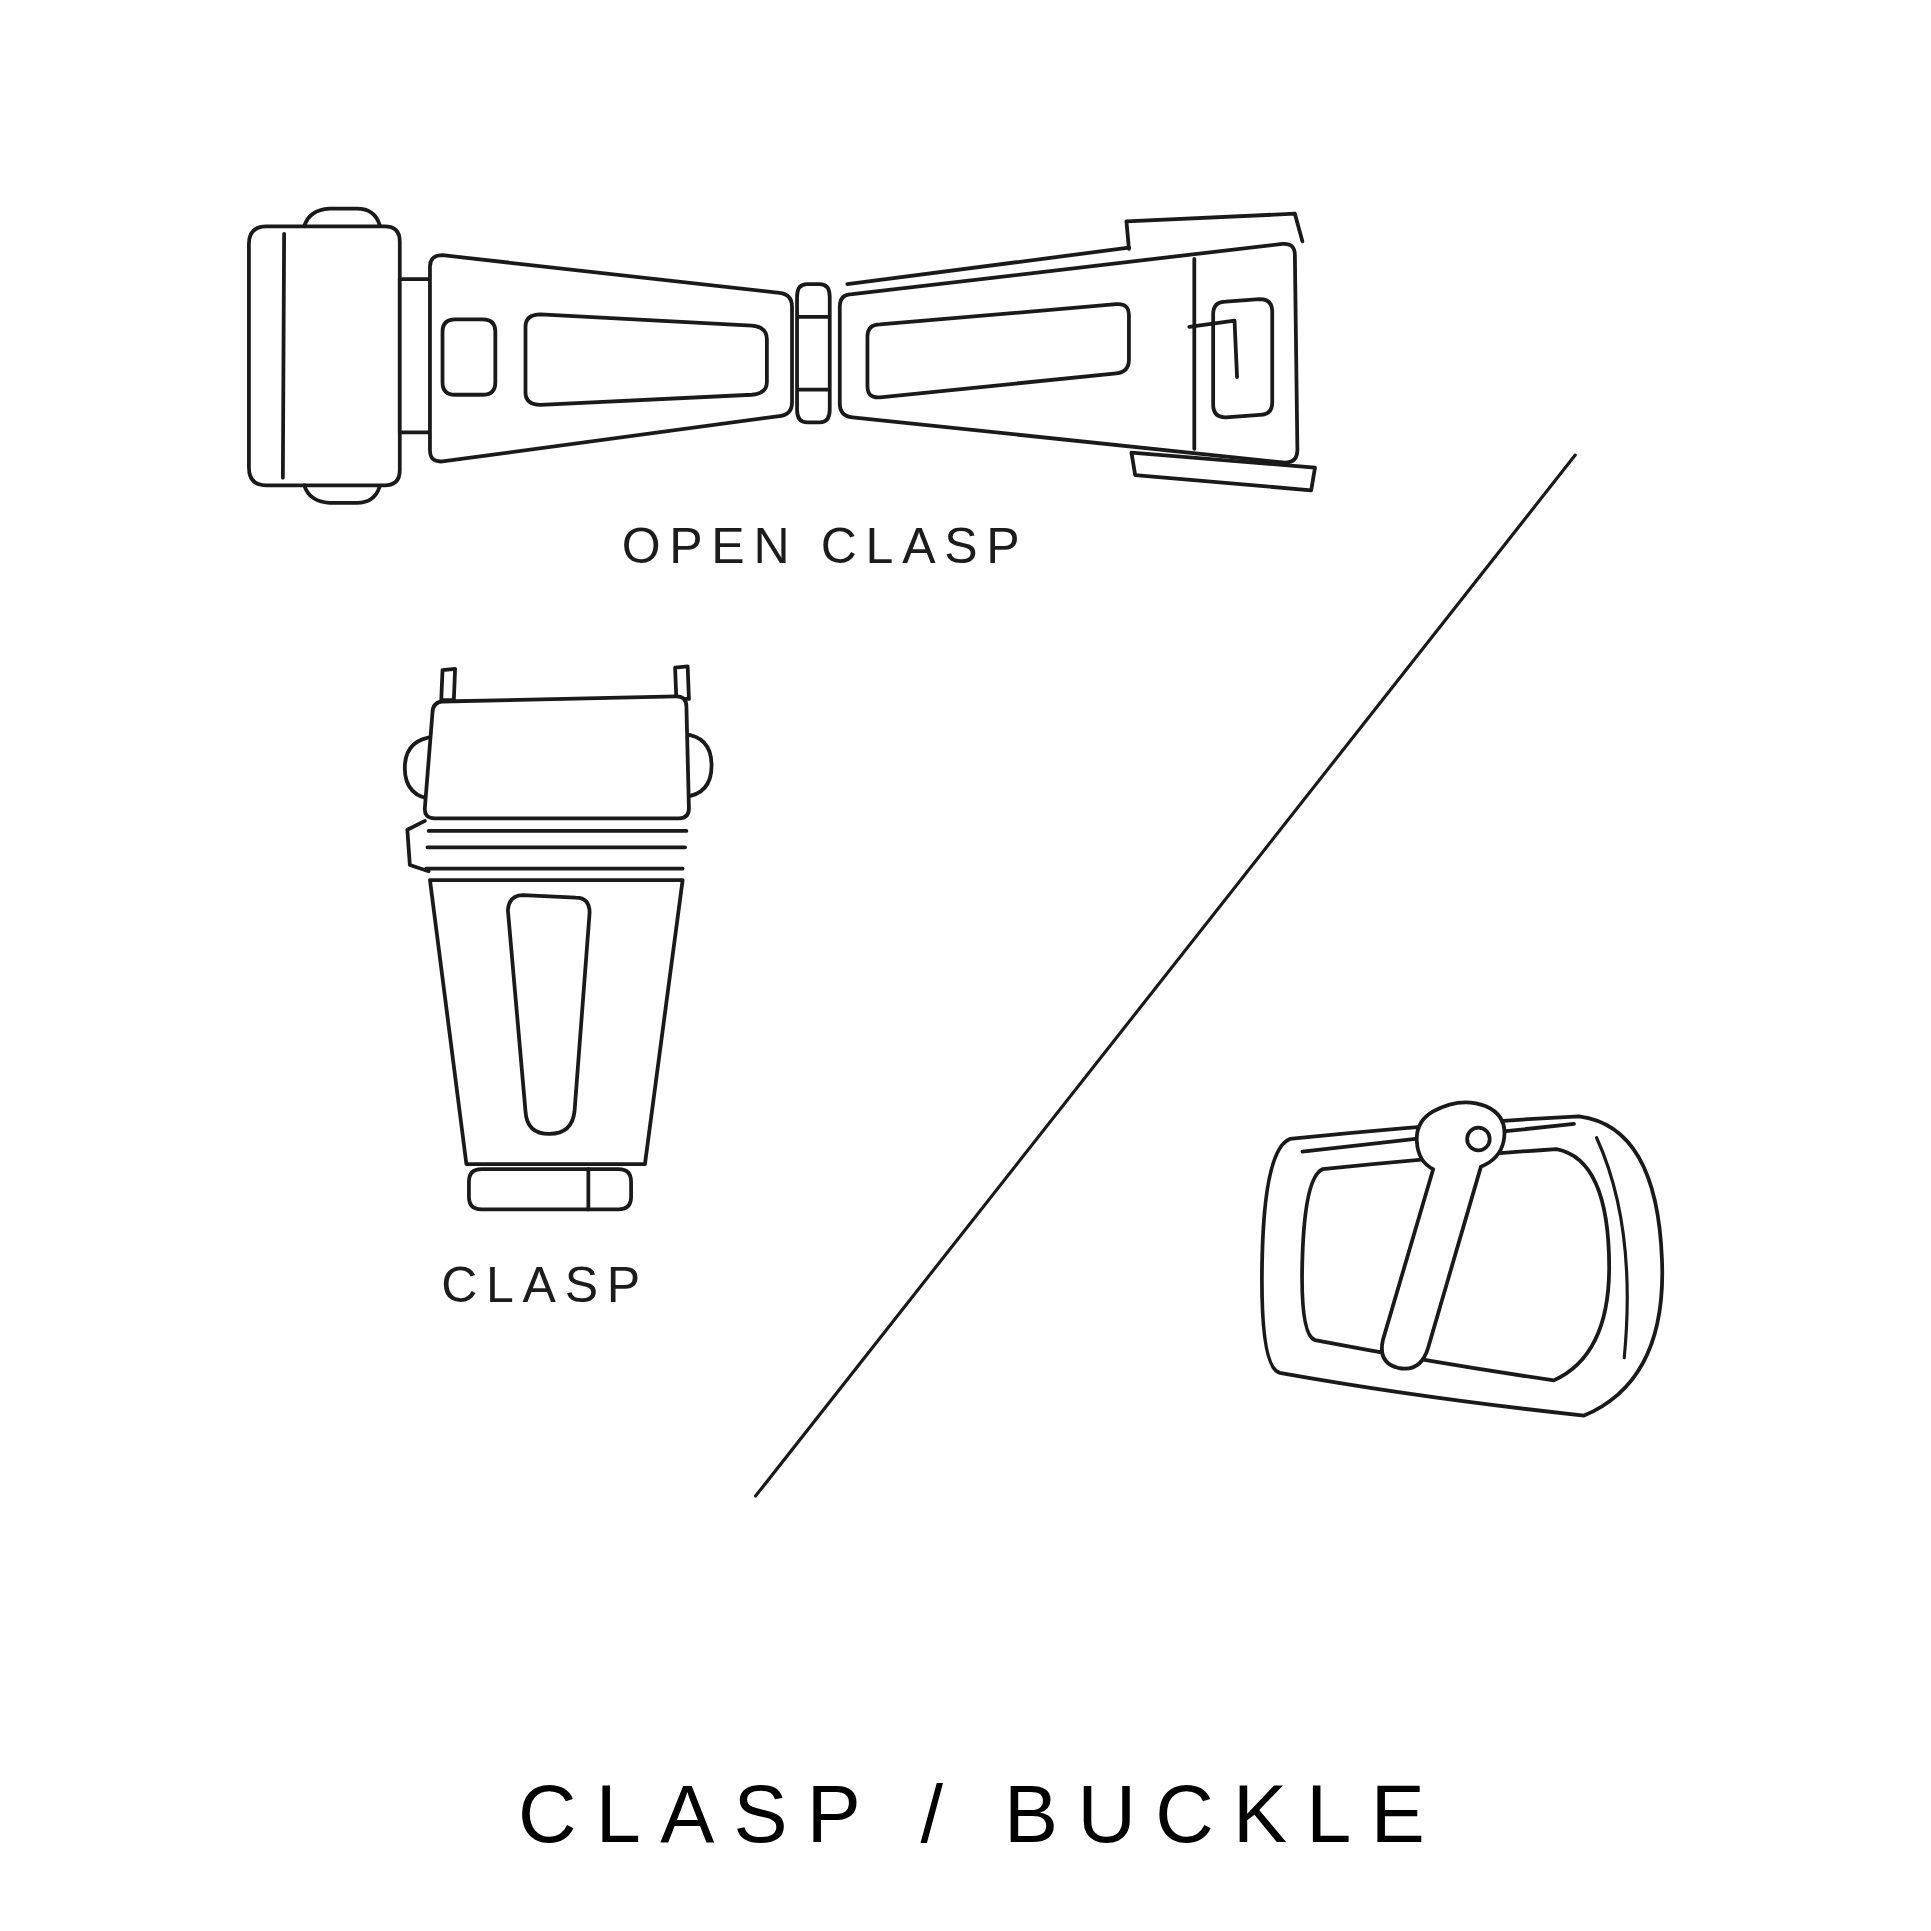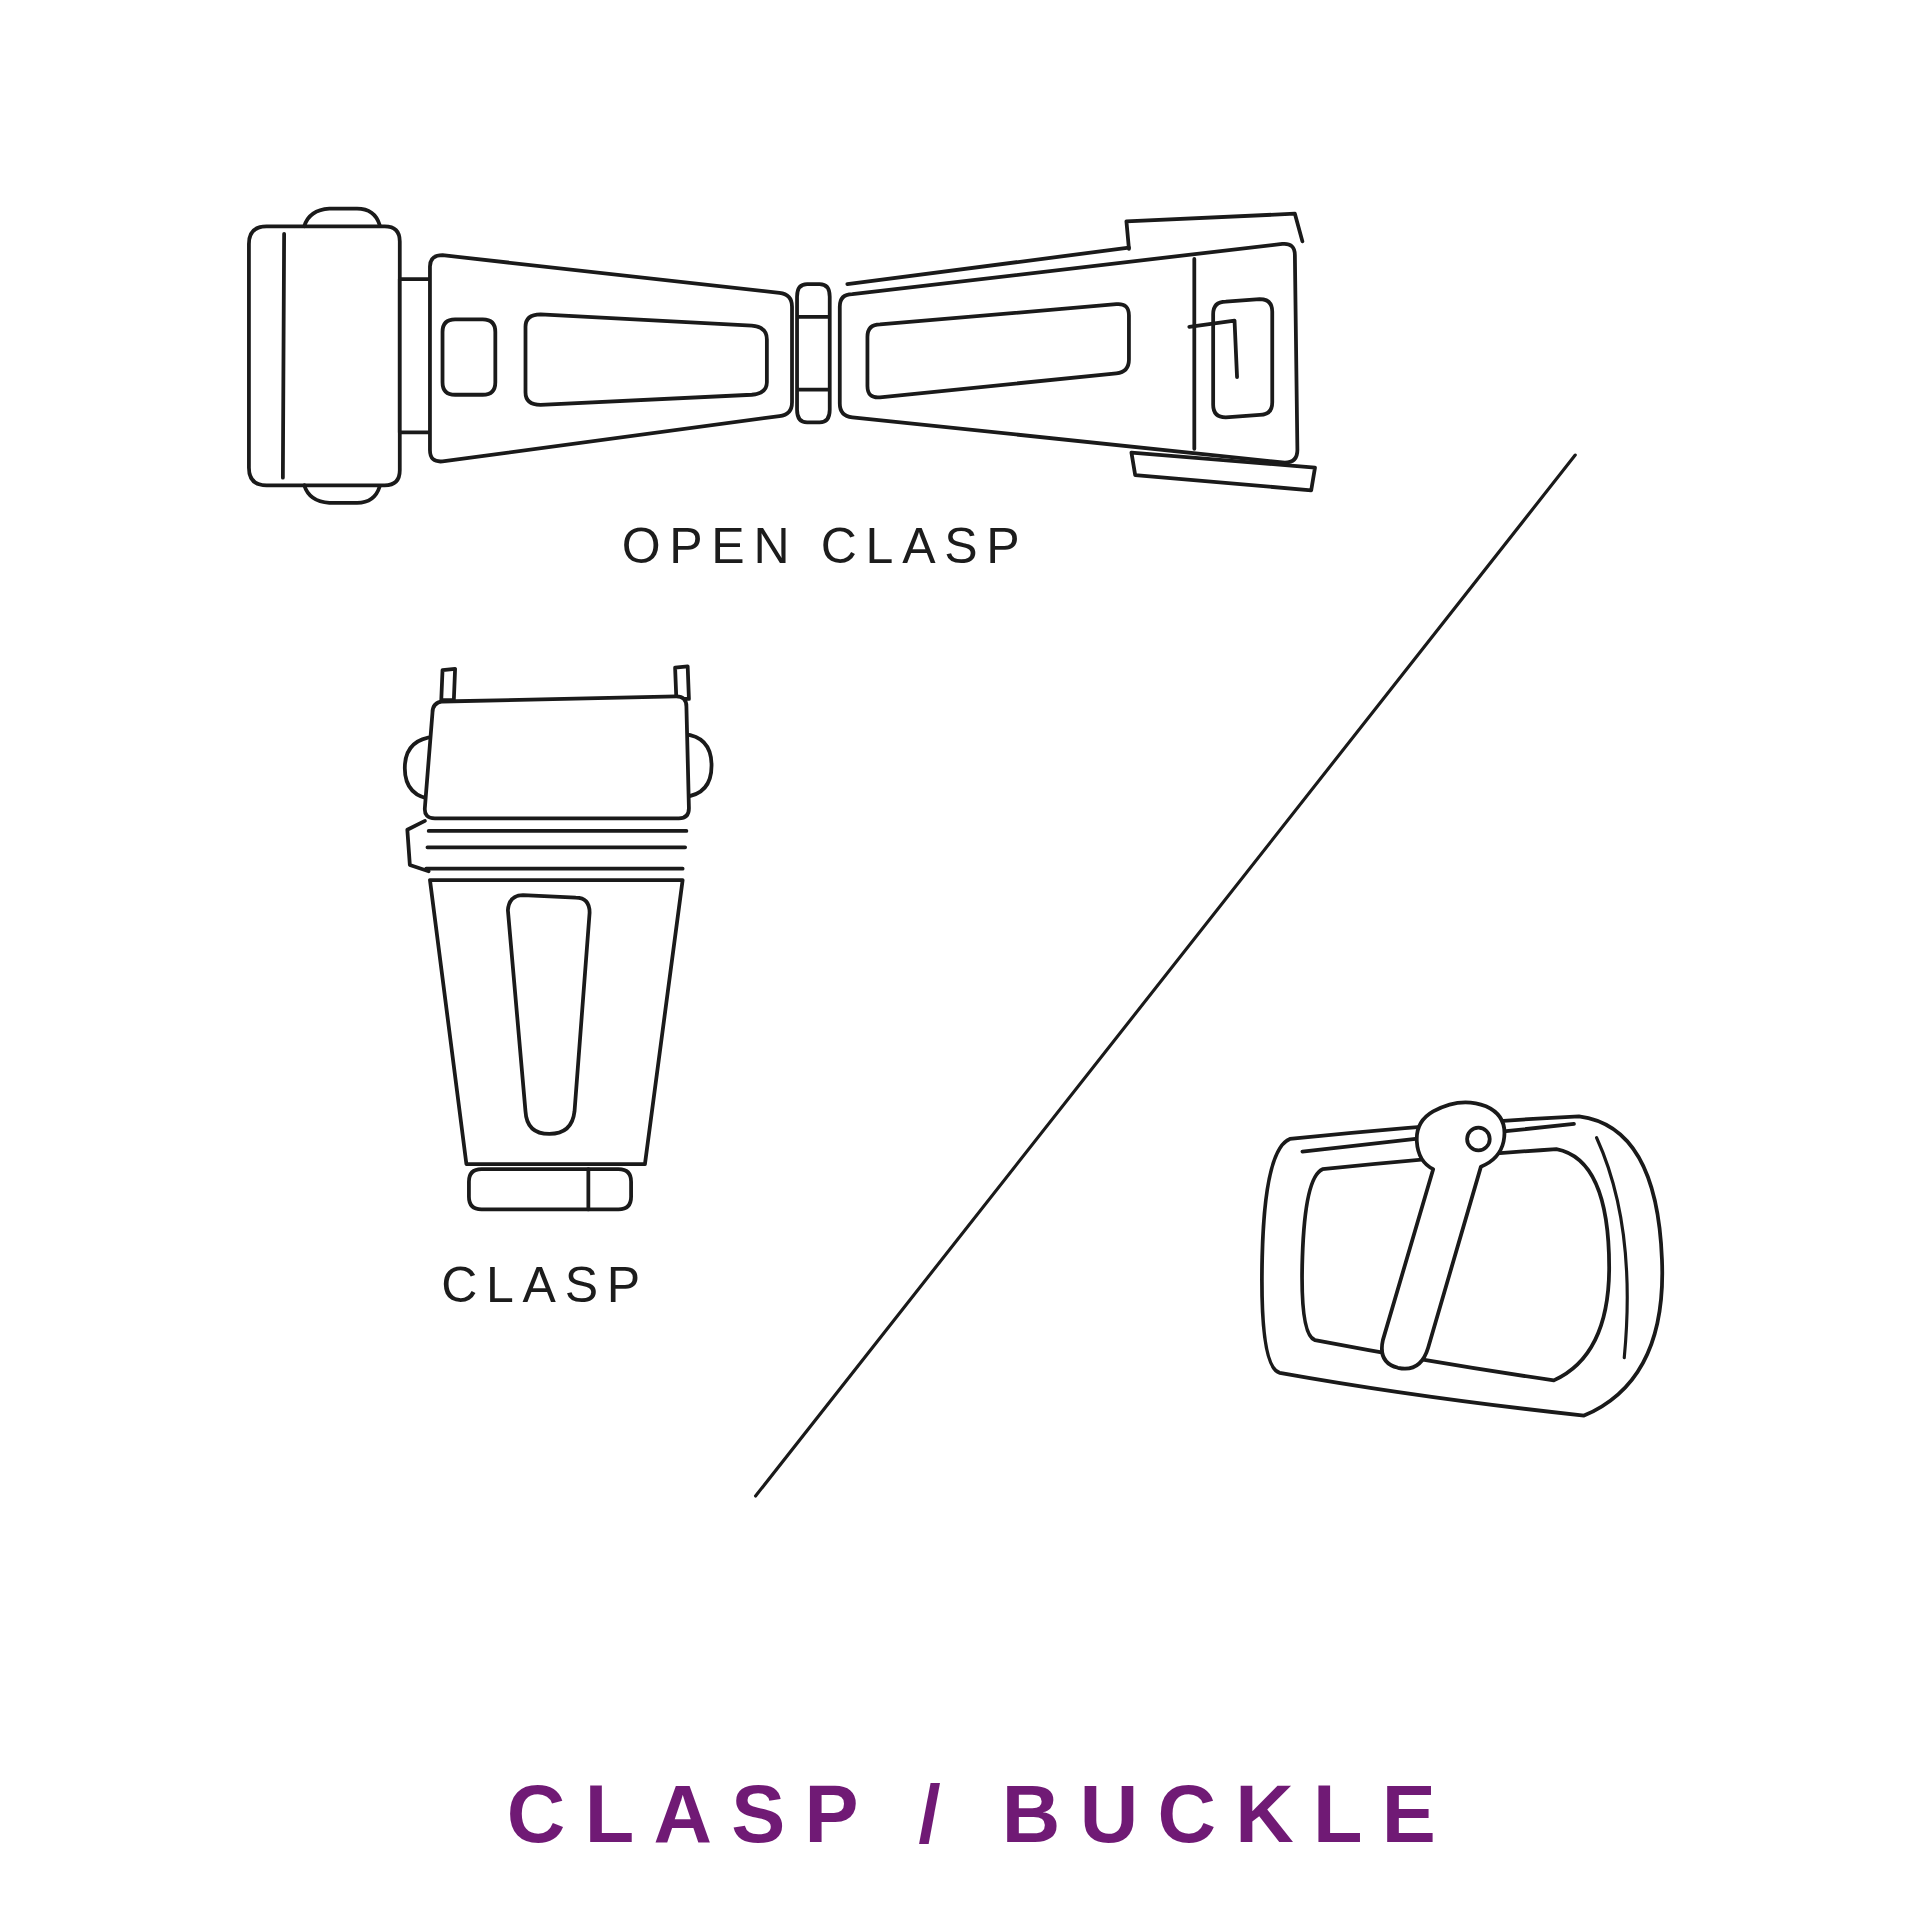--- a/index.html
+++ b/index.html
@@ -33,23 +33,23 @@
     transform: translate(-50%, -50%);
     color: #1c1c1c;
     font-size: 50px;
     font-weight: 400;
     letter-spacing: 8.7px;
     white-space: nowrap;
   }
   .title {
     position: absolute;
     transform: translate(-50%, -50%);
-    color: #701a75;
+    color: #000000;
     font-size: 81px;
-    font-weight: 700;
+    font-weight: 400;
     letter-spacing: 19.3px;
     white-space: nowrap;
   }
 </style>
 </head>
 <body>
 
 <div class="canvas">
 
   <svg class="art" width="1931" height="1931" viewBox="0 0 1536 1536" aria-hidden="true">

